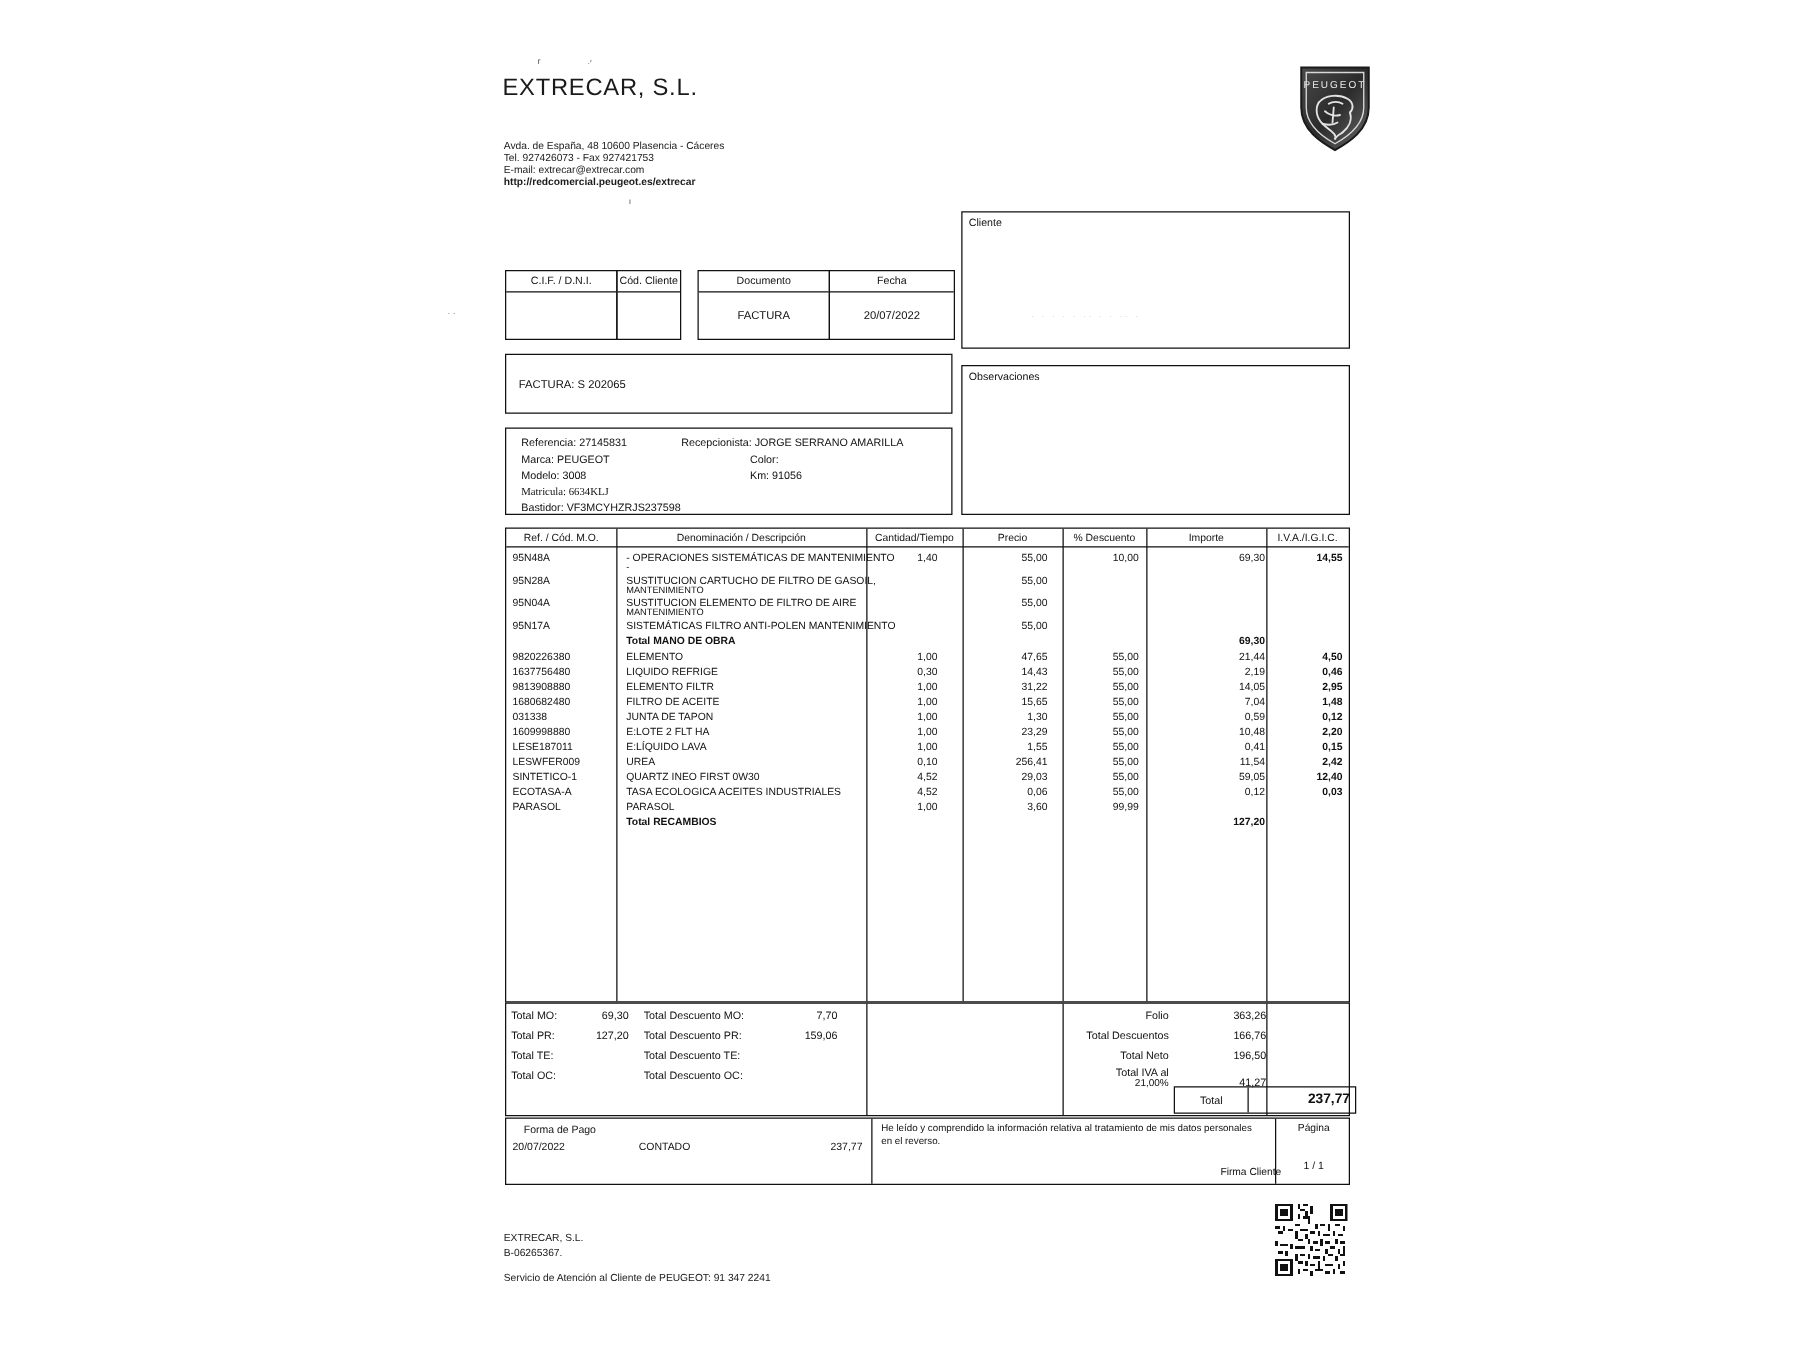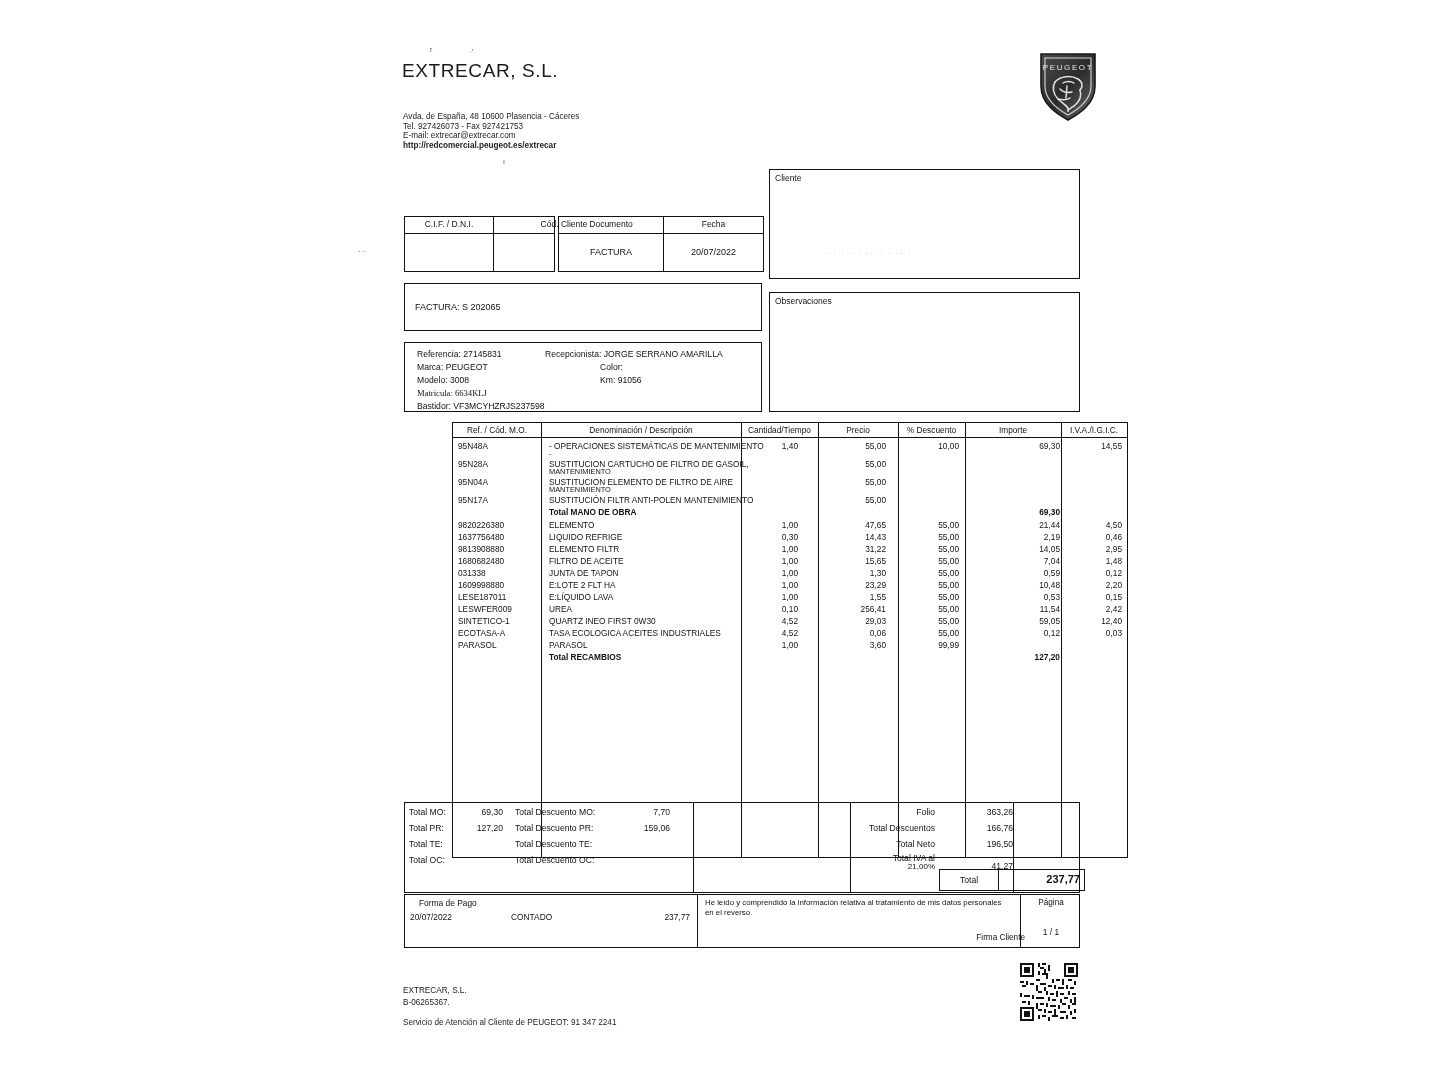--- a/index.html
+++ b/index.html
@@ -46,34 +46,34 @@
   
   .vehbox{position:absolute;left:404px;top:342px;width:358px;height:70px;border:1px solid #111;box-sizing:border-box;}
   .vehbox .l{position:absolute;left:12px;font-size:8.6px;}
   .vehbox .r{position:absolute;left:140px;font-size:8.6px;}
 
   
   .cliente{left:769px;top:169px;width:311px;height:110px;}
   .obs{left:769px;top:292px;width:311px;height:120px;}
 
   
-  .items{position:absolute;left:404px;top:422px;width:676px;height:436px;border:1px solid #111;box-sizing:border-box;margin-left:48px;}
+  .items{position:absolute;left:404px;top:422px;width:676px;height:380px;border:1px solid #111;box-sizing:border-box;}
   .vline{position:absolute;top:0;width:0;border-left:1px solid #111;height:100%;}
   .hdrrow{position:absolute;left:0;top:0;width:100%;height:15px;border-bottom:1px solid #111;box-sizing:border-box;}
   .hdrcell{position:absolute;top:2px;font-size:8.3px;text-align:center;}
   .it-row{position:absolute;left:0;width:100%;height:12px;font-size:8.3px;}
   .c-ref{position:absolute;left:5px;}
   .c-den{position:absolute;left:96px;}
   .c-den.b{font-weight:bold;}
   .c-qty{position:absolute;left:270px;width:75px;text-align:right;}
   .c-pre{position:absolute;left:355px;width:78px;text-align:right;}
   .c-dto{position:absolute;left:440px;width:66px;text-align:right;}
   .c-imp{position:absolute;left:515px;width:92px;text-align:right;}
   .c-imp.b{font-weight:bold;}
-  .c-iva{position:absolute;left:615px;width:54px;text-align:right;}
+  .c-iva{position:absolute;left:615px;width:54px;text-align:right;font-weight:bold;}
   .den2{position:absolute;left:96px;font-size:7.4px;}
 
   
   .totbox{position:absolute;left:404px;top:802px;width:676px;height:91px;border:1px solid #111;box-sizing:border-box;}
   .tcell{position:absolute;font-size:8.6px;}
   .tval{position:absolute;font-size:8.6px;text-align:right;}
   .rightlbl{position:absolute;font-size:8.6px;text-align:right;width:120px;}
   .rightval{position:absolute;font-size:8.6px;text-align:right;width:74px;}
   .totalrow{position:absolute;left:534px;top:66px;width:146px;height:22px;border:1.6px solid #111;box-sizing:border-box;}
   .totalrow .lbl{position:absolute;left:0;top:5px;width:58px;text-align:center;font-size:8.6px;}
@@ -139,21 +139,21 @@
       </g>
     </svg>
   </div>
 
   <div class="infotbl">
     <div class="cell" style="left:0;width:90px;">
       <div class="hd">C.I.F. / D.N.I.</div>
       <div class="hdline"></div>
       <div class="val"></div>
     </div>
-    <div class="cell" style="left:89px;width:62px;padding-left:40px;">
+    <div class="cell" style="left:89px;width:52px;">
       <div class="hd">Cód. Cliente</div>
       <div class="hdline"></div>
       <div class="val"></div>
     </div>
     <div class="cell" style="left:154px;width:106px;">
       <div class="hd">Documento</div>
       <div class="hdline"></div>
       <div class="val">FACTURA</div>
     </div>
     <div class="cell" style="left:259px;width:101px;">
@@ -231,21 +231,21 @@
           <div class="c-den">SUSTITUCION ELEMENTO DE FILTRO DE AIRE</div>
           <div class="c-qty"></div>
           <div class="c-pre">55,00</div>
           <div class="c-dto"></div>
           <div class="c-imp"></div>
           <div class="c-iva"></div>
         </div>
         <div class="den2" style="top: 62px;">MANTENIMIENTO</div>
         <div class="it-row" style="top: 72px;">
           <div class="c-ref">95N17A</div>
-          <div class="c-den">SUSTITUCIÓN FILTR ANTI-POLEN MANTENIMIENTO</div>
+          <div class="c-den">SISTEMÁTICAS FILTRO ANTI-POLEN MANTENIMIENTO</div>
           <div class="c-qty"></div>
           <div class="c-pre">55,00</div>
           <div class="c-dto"></div>
           <div class="c-imp"></div>
           <div class="c-iva"></div>
         </div>
         <div class="it-row" style="top: 84px;">
           <div class="c-ref"></div>
           <div class="c-den b">Total MANO DE OBRA</div>
           <div class="c-qty"></div>
@@ -307,21 +307,21 @@
           <div class="c-dto">55,00</div>
           <div class="c-imp">10,48</div>
           <div class="c-iva">2,20</div>
         </div>
         <div class="it-row" style="top: 169px;">
           <div class="c-ref">LESE187011</div>
           <div class="c-den">E:LÍQUIDO LAVA</div>
           <div class="c-qty">1,00</div>
           <div class="c-pre">1,55</div>
           <div class="c-dto">55,00</div>
-          <div class="c-imp">0,53</div>
+          <div class="c-imp">0,41</div>
           <div class="c-iva">0,15</div>
         </div>
         <div class="it-row" style="top: 181px;">
           <div class="c-ref">LESWFER009</div>
           <div class="c-den">UREA</div>
           <div class="c-qty">0,10</div>
           <div class="c-pre">256,41</div>
           <div class="c-dto">55,00</div>
           <div class="c-imp">11,54</div>
           <div class="c-iva">2,42</div>

